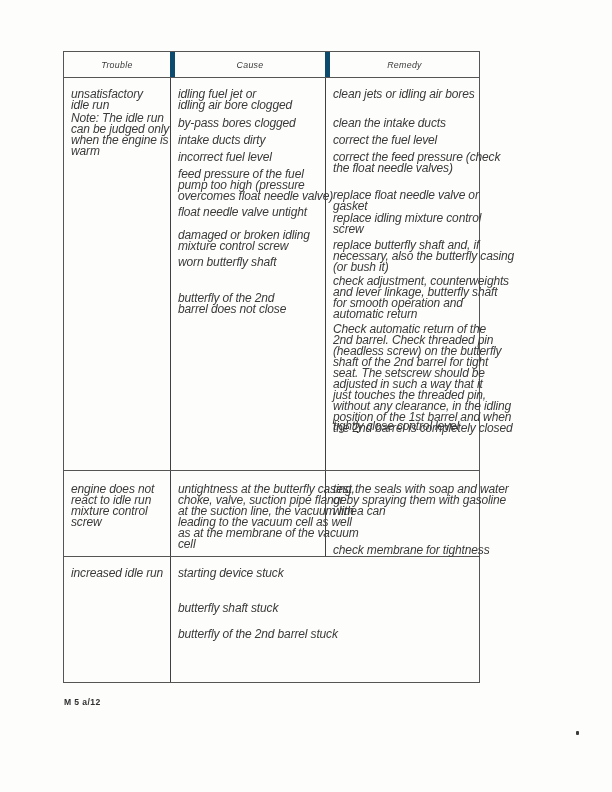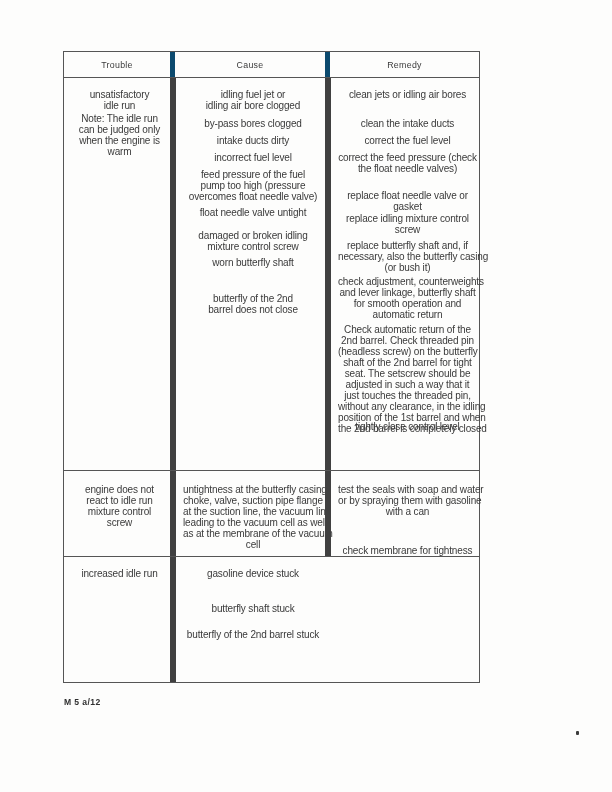--- a/index.html
+++ b/index.html
@@ -16,20 +16,21 @@
     position: absolute;
     left: 63px;
     top: 51px;
     width: 417px;
     height: 632px;
     border: 1px solid #555;
     box-sizing: border-box;
     display: flex;
     flex-direction: column;
     background: transparent;
+    font-style: italic;
   }
   .hdr {
     display: grid;
     grid-template-columns: 106px 155px 154px;
     height: 26px;
     flex: 0 0 auto;
     border-bottom: 1px solid #555;
     box-sizing: border-box;
   }
   .hcell {
@@ -49,29 +50,28 @@
   .trow.b { border-bottom: 1px solid #555; }
   .r1 { height: 393px; }
   .r2 { height: 86px; }
   .r3 { flex: 1 1 auto; }
   .cell {
     box-sizing: border-box;
     padding: 11px 2px 0 7px;
     overflow: visible;
   }
   .r2 .cell { padding-top: 13px; }
-  .cell.bl { border-left: 6px solid #404040; }
+  .cell.bl { border-left: 1px solid #404040; }
   p.t, .itm p {
     margin: 0;
-    font-size: 10px;
+    font-size: 12px;
     line-height: 11px;
     letter-spacing: -0.15px;
     white-space: pre;
     color: #3a3a3a;
-    text-align: center;
   }
   p.t { display: block; }
   .itm { margin: 0; }
   .note { margin-top: 2px !important; }
   .footer {
     position: absolute;
     left: 64px;
     top: 697px;
     font-size: 8.6px;
     font-weight: bold;
@@ -198,21 +198,21 @@
           <p style="margin-top:28px">check membrane for tightness</p>
         </div>
       </div>
     </div>
 
     <div class="trow r3">
       <div class="cell">
         <p class="t">increased idle run</p>
       </div>
       <div class="cell bl">
-        <p class="t" style="height:35px">gasoline device stuck</p>
+        <p class="t" style="height:35px">starting device stuck</p>
         <p class="t" style="height:26px">butterfly shaft stuck</p>
         <p class="t">butterfly of the 2nd barrel stuck</p>
       </div>
     </div>
 
   </div>
 
   <div class="footer">M 5 a/12</div>
   <div class="speck"></div>
 

